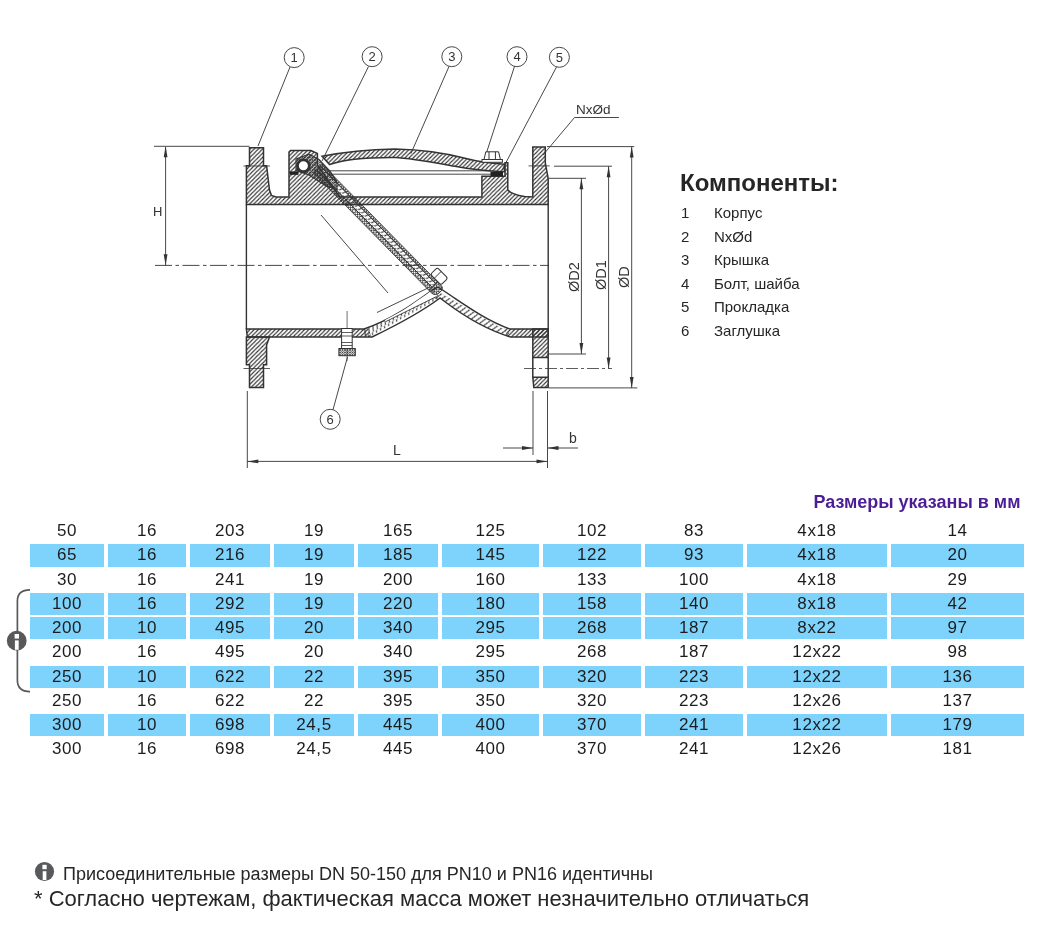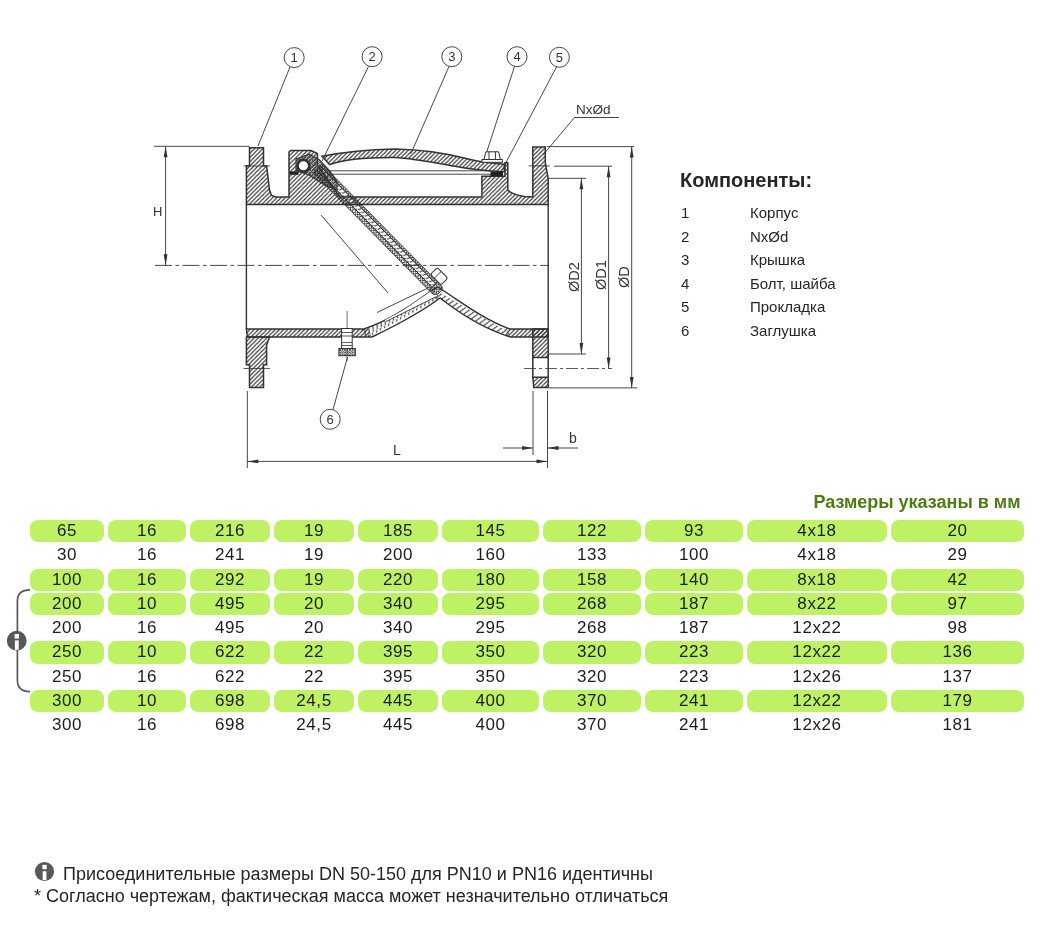--- a/index.html
+++ b/index.html
@@ -1,34 +1,34 @@
 <!DOCTYPE html>
 <html><head>
 <meta charset="utf-8">
 <style>
 html,body{margin:0;padding:0;background:#fff;}
 .page{position:relative;width:1056px;height:933px;background:#fff;overflow:hidden;
   font-family:"Liberation Sans",sans-serif;color:#1c1c1c;}
 .abs{position:absolute;}
 
-.comp-h{position:absolute;left:680px;top:168.5px;font-size:20px;font-weight:bold;color:#262626;}
+.comp-h{position:absolute;left:680px;top:168.5px;font-size:24px;font-weight:bold;color:#262626;}
 .comp-it{position:absolute;left:681px;width:220px;font-size:15px;color:#262626;}
-.comp-it .nm{position:absolute;left:33px;top:0;margin-left:36px;}
-
-.units{position:absolute;right:35.5px;top:491.5px;font-size:18px;font-weight:bold;color:#4d7c0f;}
+.comp-it .nm{position:absolute;left:33px;top:0;}
+
+.units{position:absolute;right:35.5px;top:491.5px;font-size:18px;font-weight:bold;color:#4c1d95;}
 
 table.dim{position:absolute;left:26px;top:518px;border-collapse:separate;border-spacing:4px 2px;table-layout:fixed;}
 table.dim td{padding:0;text-align:center;vertical-align:middle;font-size:17px;letter-spacing:0.6px;color:#1c1c1c;}
 table.dim tr.hd td{background:#d9d9d9;height:37.6px;padding-top:20.4px;vertical-align:top;font-weight:bold;font-size:17px;letter-spacing:0.8px;line-height:16px;}
 table.dim tr.hd td.mh{height:48.2px;padding-top:9.8px;}
 table.dim tr.dt td{height:22.25px;}
-table.dim tr.g td{background:#bef264;border-radius:8px;}
+table.dim tr.g td{background:#7dd3fc;}
 
 .fn1{position:absolute;left:63px;top:863.5px;font-size:18px;color:#262626;}
-.fn2{position:absolute;left:34px;top:886px;font-size:18px;color:#262626;}
+.fn2{position:absolute;left:34px;top:886px;font-size:22px;color:#262626;}
 </style>
 </head>
 <body>
 <div class="page">
 
 <svg class="abs" style="left:0;top:0" width="700" height="500" viewBox="0 0 700 500">
 <defs>
 <pattern id="ht" width="4.2" height="4.2" patternUnits="userSpaceOnUse">
   <path d="M-1,5.2 L5.2,-1 M-2.1,2.1 L2.1,-2.1 M2.1,6.3 L6.3,2.1" stroke="#2e2e2e" stroke-width="1.05" fill="none"></path>
 </pattern>
@@ -219,20 +219,32 @@
         <col style="width:80px">
         <col style="width:80px">
 <col style="width:80px">
         <col style="width:97px">
         <col style="width:98px">
         <col style="width:98px">
 <col style="width:140px">
         <col style="width:133px">
 </colgroup>
 <tbody>
+<tr class="dt">
+          <td>50</td>
+          <td>16</td>
+          <td>203</td>
+          <td>19</td>
+          <td>165</td>
+          <td>125</td>
+          <td>102</td>
+          <td>83</td>
+          <td>4x18</td>
+          <td>14</td>
+        </tr>
 <tr class="dt g">
           <td>65</td>
           <td>16</td>
           <td>216</td>
           <td>19</td>
           <td>185</td>
           <td>145</td>
           <td>122</td>
           <td>93</td>
           <td>4x18</td>

